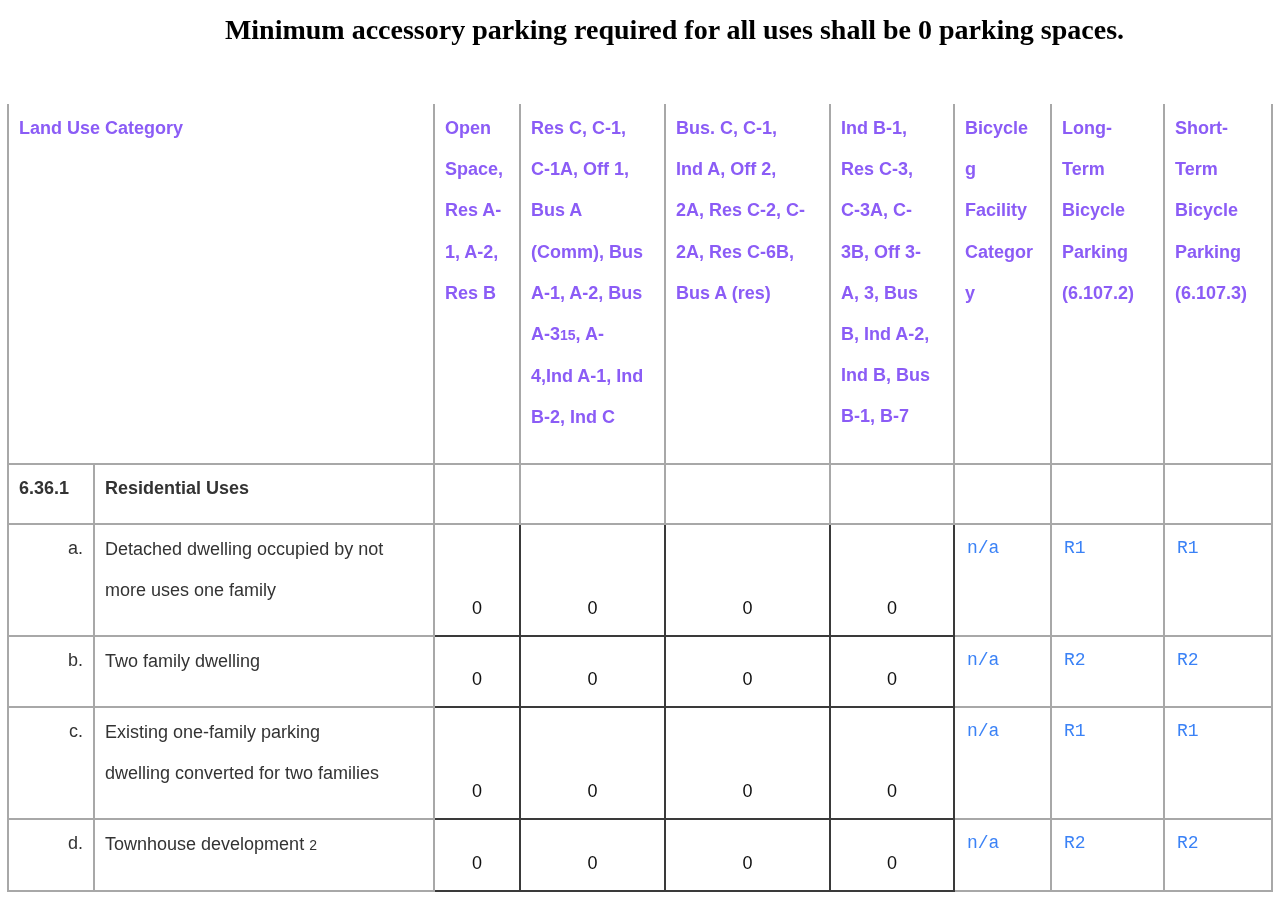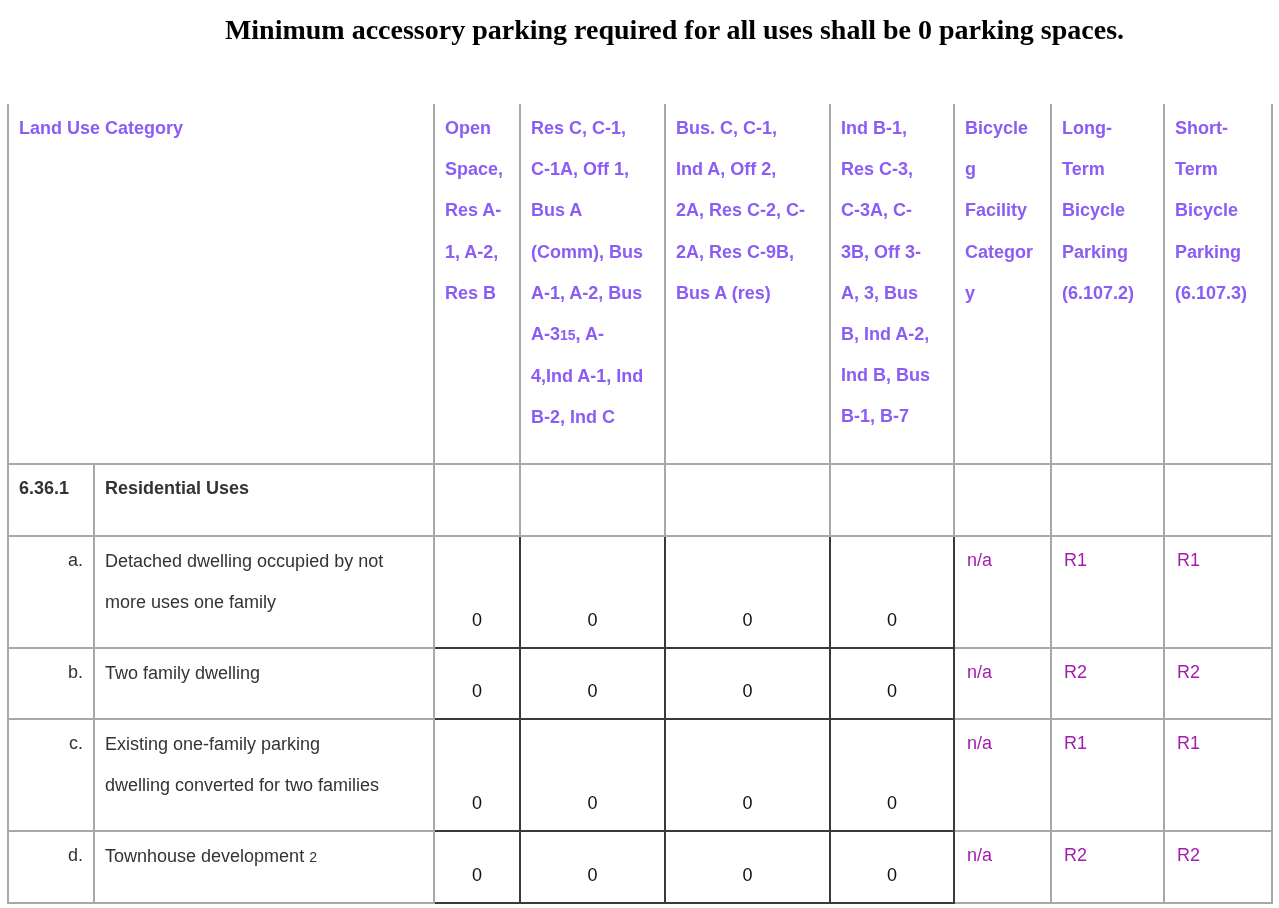--- a/index.html
+++ b/index.html
@@ -29,21 +29,21 @@
   .hdr .sub { font-size: 14px; }
   .sec-num, .sec-title { font-weight: bold; font-size: 18px; padding: 13px 10px 0 10px !important; }
   .item-letter { text-align: right; padding: 13px 10px 0 0 !important; font-size: 18px; }
   .item-desc { padding: 13px 10px 0 10px !important; font-size: 18px; line-height: 41px; margin-left: 17px; }
   .item-desc .desc-line { display: block; }
   .item-desc .sup { font-size: 14px; }
   .zero-cell {
     border: 2px solid #3a3a3a !important; text-align: center; vertical-align: bottom !important;
     font-size: 20px; color: #111; padding-bottom: 16px !important;
   }
-  .text-cell { padding: 13px 10px 0 12px !important; font-size: 18px; color: #a21caf; }
+  .text-cell { padding: 13px 10px 0 12px !important; font-size: 18px; color: #3b82f6; font-family: Liberation Mono, monospace; }
 </style>
 </head>
 <body>
 
 <div class="title">Minimum accessory parking required for all uses shall be 0 parking spaces.</div>
 
 <table class="grid">
   <colgroup>
     <col style="width:86px">
     <col style="width:340px">
@@ -75,21 +75,21 @@
       <div>(Comm), Bus</div>
       <div>A-1, A-2, Bus</div>
       <div><span>A-3</span><span class="sub">15</span><span>, A-</span></div>
       <div>4,Ind A-1, Ind</div>
       <div>B-2, Ind C</div>
     </td>
     <td class="hdr">
       <div>Bus. C, C-1,</div>
       <div>Ind A, Off 2,</div>
       <div>2A, Res C-2, C-</div>
-      <div>2A, Res C-9B,</div>
+      <div>2A, Res C-6B,</div>
       <div>Bus A (res)</div>
     </td>
     <td class="hdr">
       <div>Ind B-1,</div>
       <div>Res C-3,</div>
       <div>C-3A, C-</div>
       <div>3B, Off 3-</div>
       <div>A, 3, Bus</div>
       <div>B, Ind A-2,</div>
       <div>Ind B, Bus</div>
@@ -111,21 +111,21 @@
     </td>
     <td class="hdr">
       <div>Short-</div>
       <div>Term</div>
       <div>Bicycle</div>
       <div>Parking</div>
       <div>(6.107.3)</div>
     </td>
   </tr>
 
-  <tr style="height:72px">
+  <tr style="height:60px">
     <td class="sec-num">6.36.1</td>
     <td class="sec-title">Residential Uses</td>
     <td></td>
     <td></td>
     <td></td>
     <td></td>
     <td></td>
     <td></td>
     <td></td>
   </tr>

